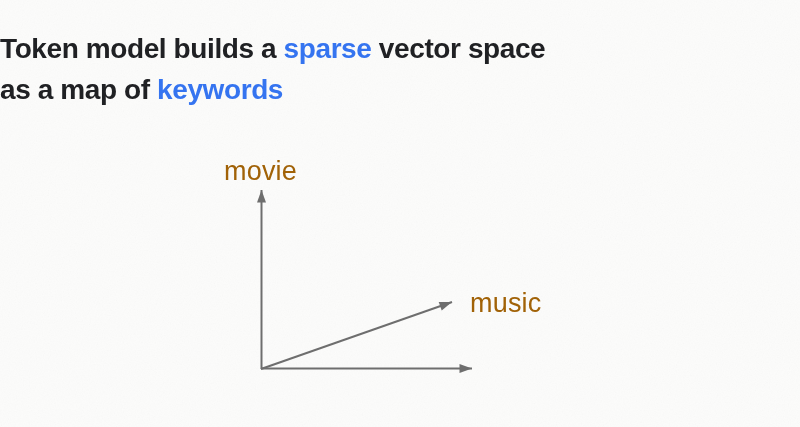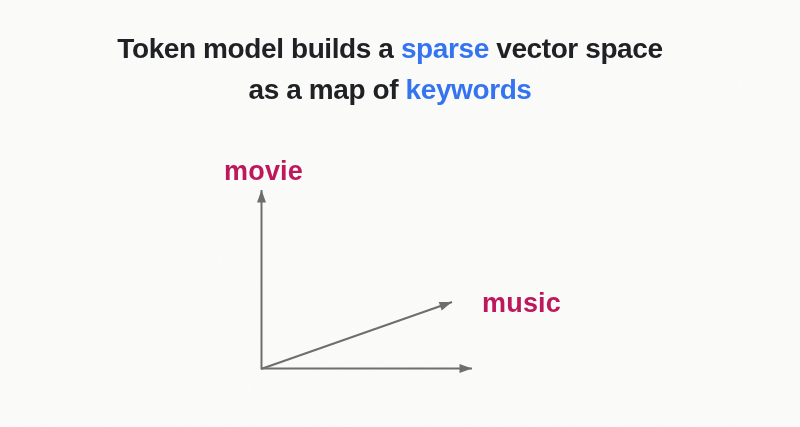--- a/index.html
+++ b/index.html
@@ -16,44 +16,43 @@
     left: 0; top: 0;
     width: 800px; height: 427px;
     pointer-events: none;
   }
   .title {
     position: absolute;
     left: 0;
     top: 28px;
     width: 780px;
     margin: 0;
-    text-align: center;
     font-size: 28px;
     font-weight: 700;
     line-height: 41px;
     letter-spacing: -0.4px;
     color: #202124;
   }
   .title .accent { color: #3574f0; }
   .axes-svg {
     position: absolute;
     left: 0; top: 0;
     width: 800px; height: 427px;
   }
   .axis-label {
     position: absolute;
     font-size: 27px;
-    font-weight: 700;
+    font-weight: 400;
     line-height: 27px;
     letter-spacing: 0.2px;
-    color: #be185d;
+    color: #a16207;
     white-space: nowrap;
   }
   .axis-label.movie { left: 224px; top: 158px; }
-  .axis-label.music { left: 470px; top: 290px; margin-left: 12px; }
+  .axis-label.music { left: 470px; top: 290px; }
   .axis-label.actor { left: 487px; top: 362px; }
 </style>
 </head>
 <body>
 
 <div class="canvas">
 
   <svg class="noise" aria-hidden="true" width="800" height="427">
     <filter id="noiseF" x="0" y="0" width="100%" height="100%">
       <feTurbulence type="fractalNoise" baseFrequency="0.85" numOctaves="2" stitchTiles="stitch"></feTurbulence>

